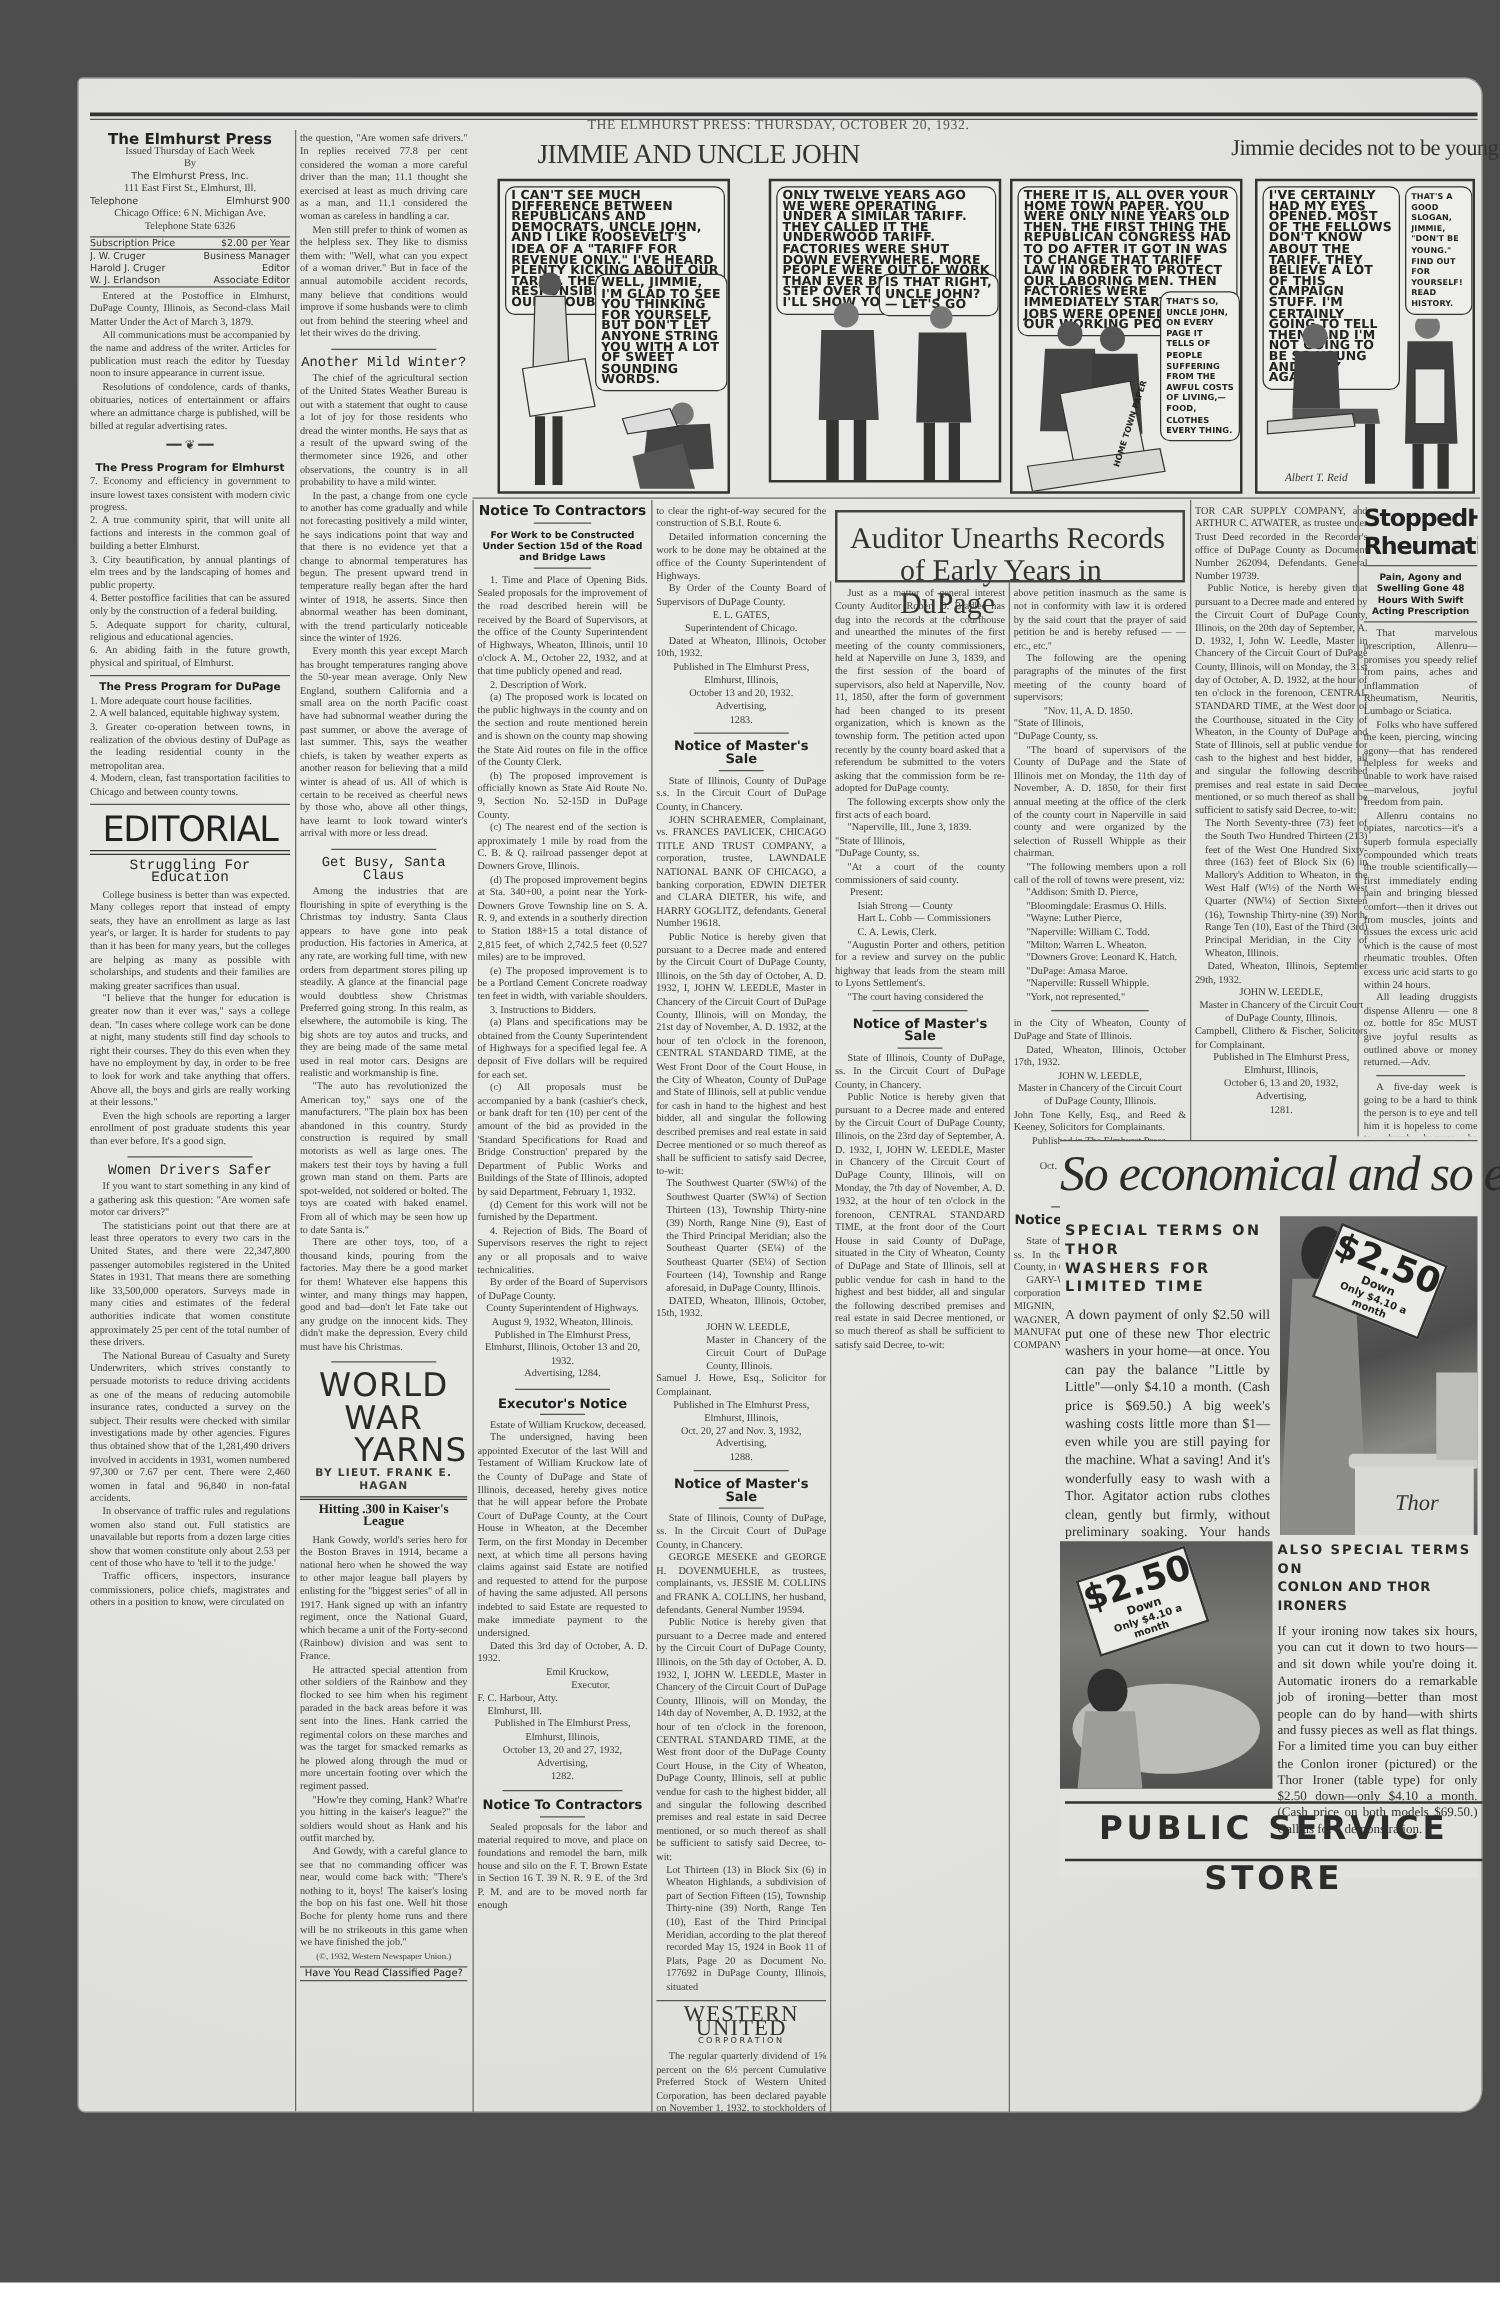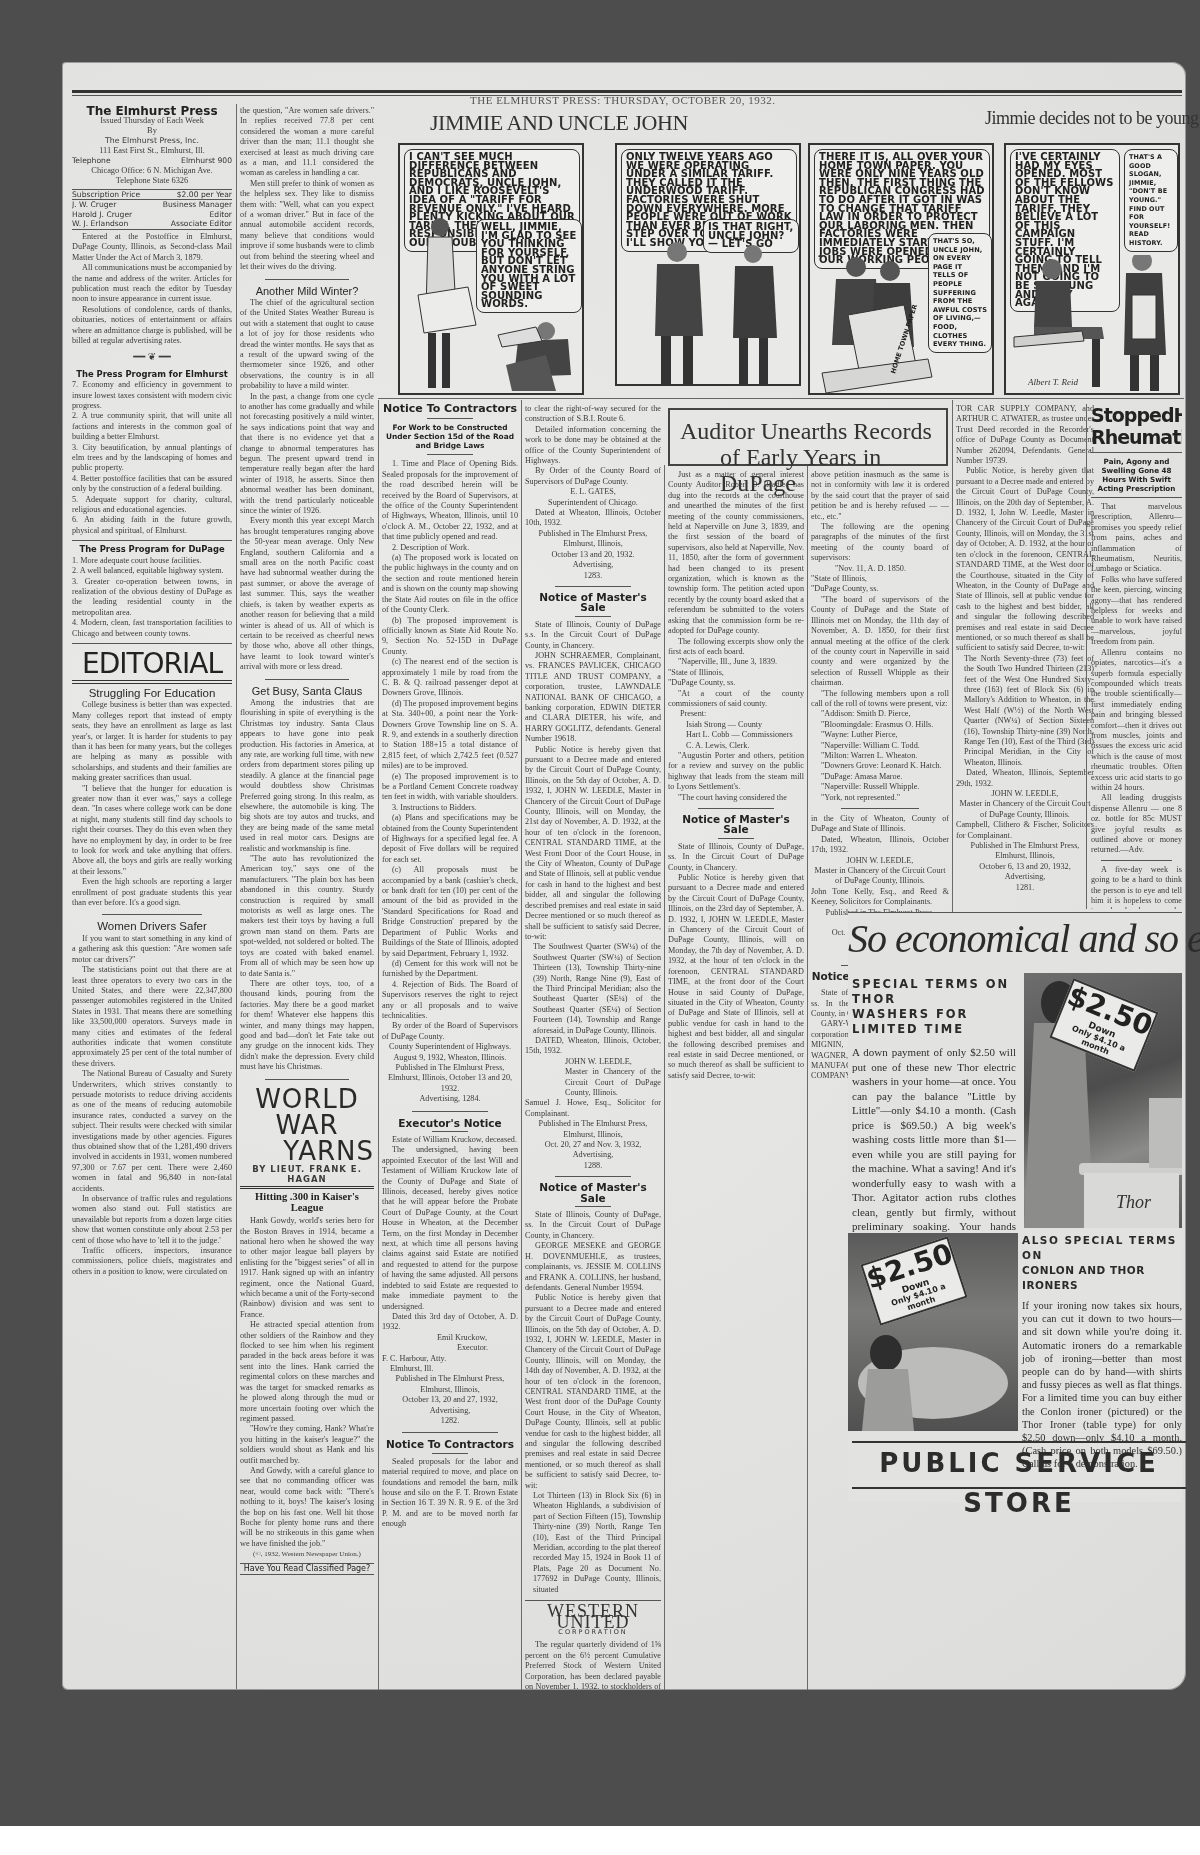--- a/index.html
+++ b/index.html
@@ -23,21 +23,21 @@
   .running-head {
     position: absolute; left: 470px; top: 94px; font-size: 11px; letter-spacing: .5px; color: #555;
     font-family: "Liberation Serif", serif;
   }
 
   .col { position: absolute; font-size: 8.2px; line-height: 10.4px; text-align: justify; color: #3b3b3b; overflow: hidden; }
   .rule-v { position: absolute; width: 1px; background: #6a6a6a; }
   .rule-h { position: absolute; height: 1px; background: #666; }
 
   .hd-sans { font-family: "DejaVu Sans", sans-serif; font-weight: bold; color: #222; text-align: center; }
-  .hd-light { font-family: Liberation Sans, sans-serif; font-weight: normal; color: #2a2a2a; text-align: center; }
+  .hd-light { font-family: Liberation Mono, monospace; font-weight: normal; color: #2a2a2a; text-align: center; }
   .center { text-align: center; }
   .bold { font-weight: bold; color: #222; }
   p.par { text-indent: 10px; }
 
   
   .mast-title { font-family: "DejaVu Sans", sans-serif; font-weight: bold; font-size: 12px; text-align: center; color: #222; }
   .mast-line { text-align: center; font-size: 8.4px; line-height: 10px; }
   .staff-row { display: flex; justify-content: space-between; font-family: "DejaVu Sans", sans-serif; font-size: 7.6px; line-height: 9.5px; color: #333; }
 
   .editorial-logo {

